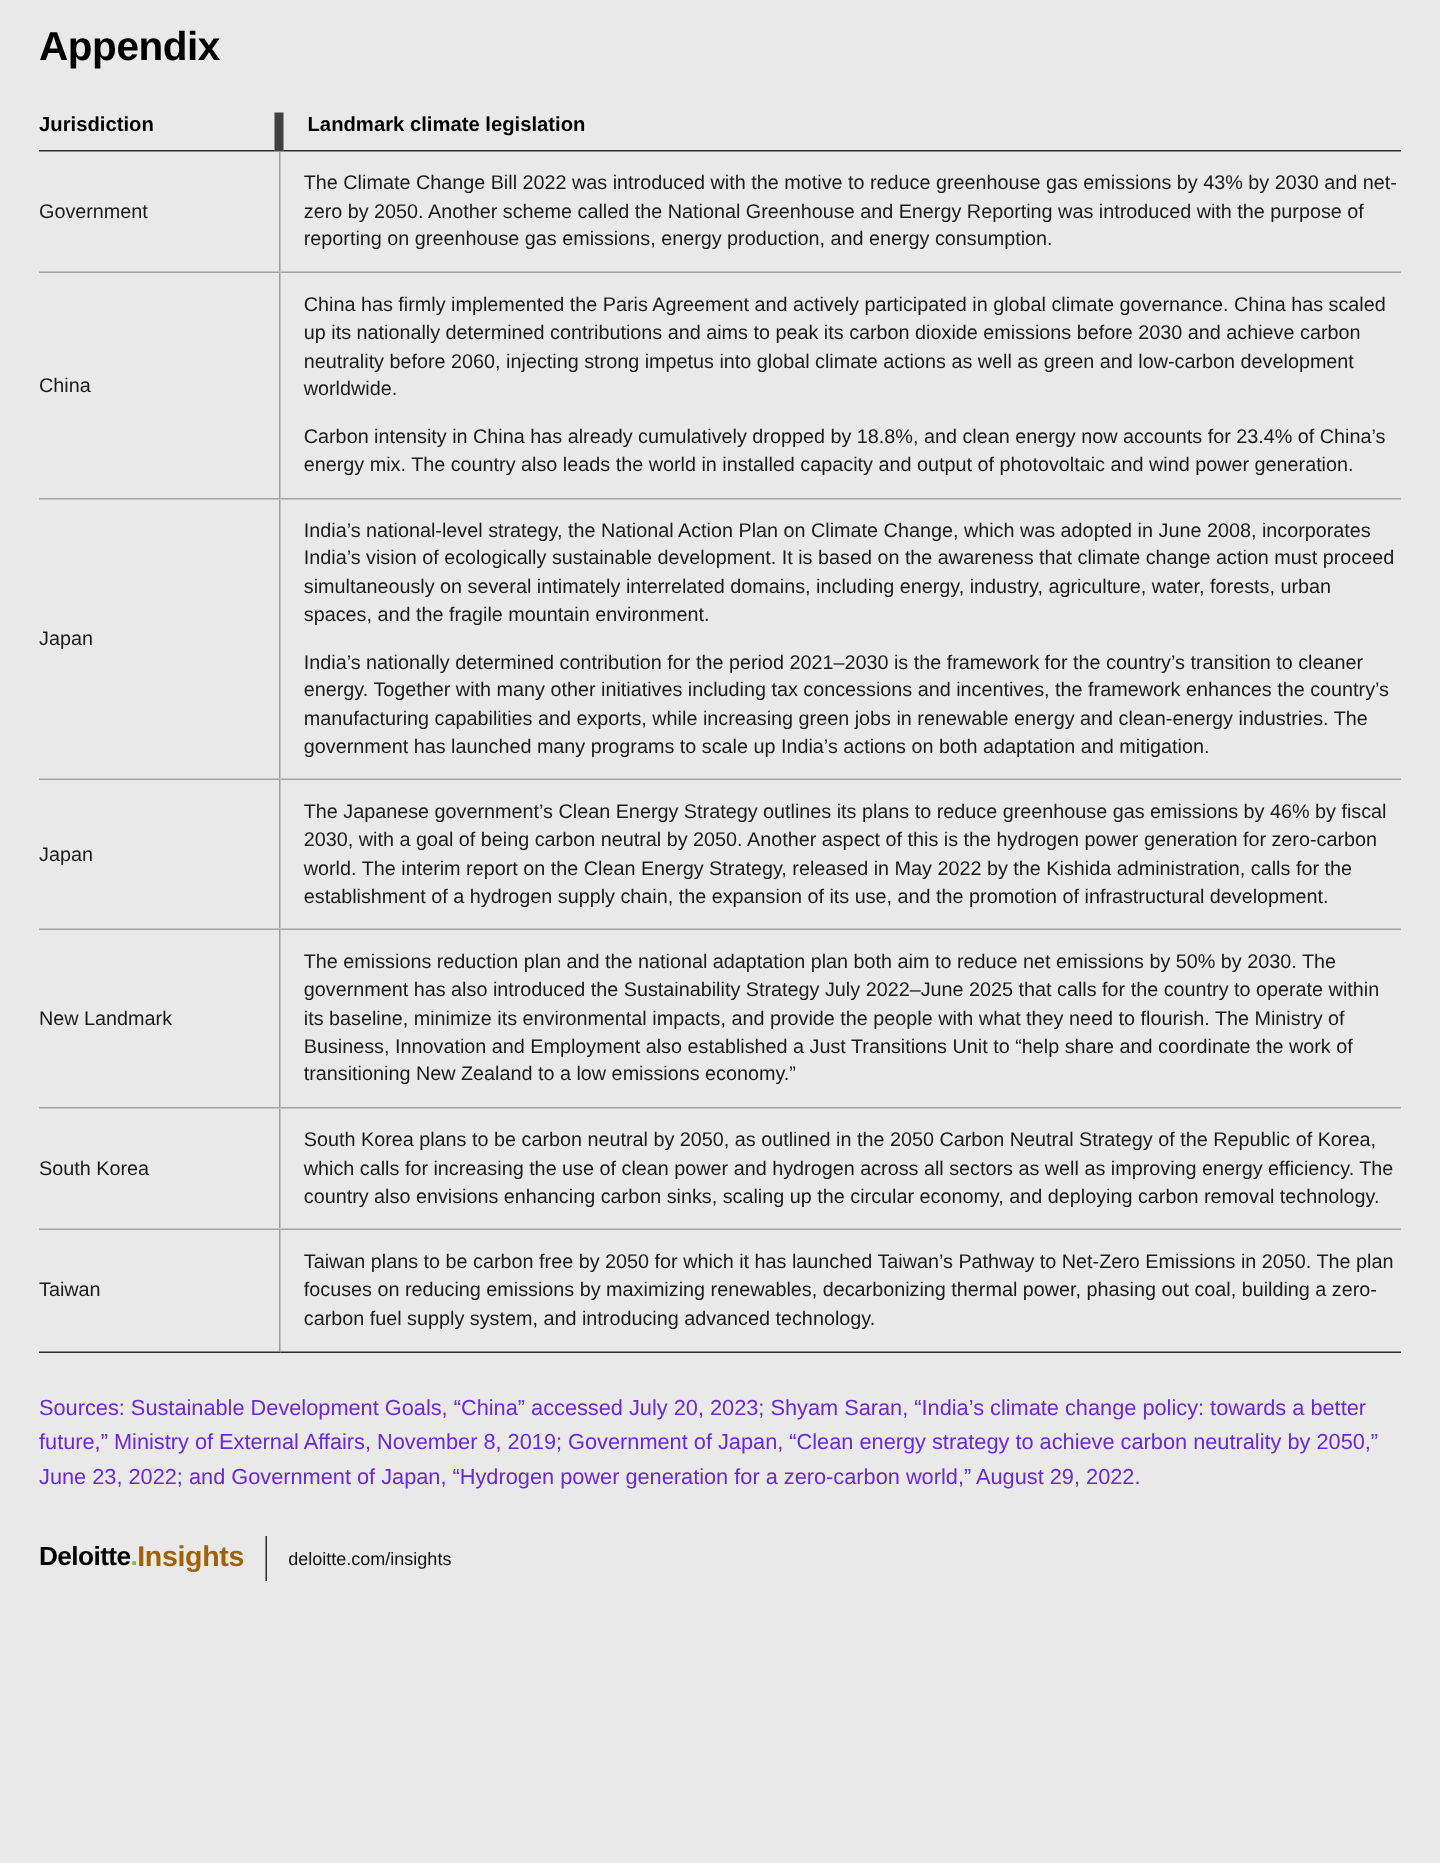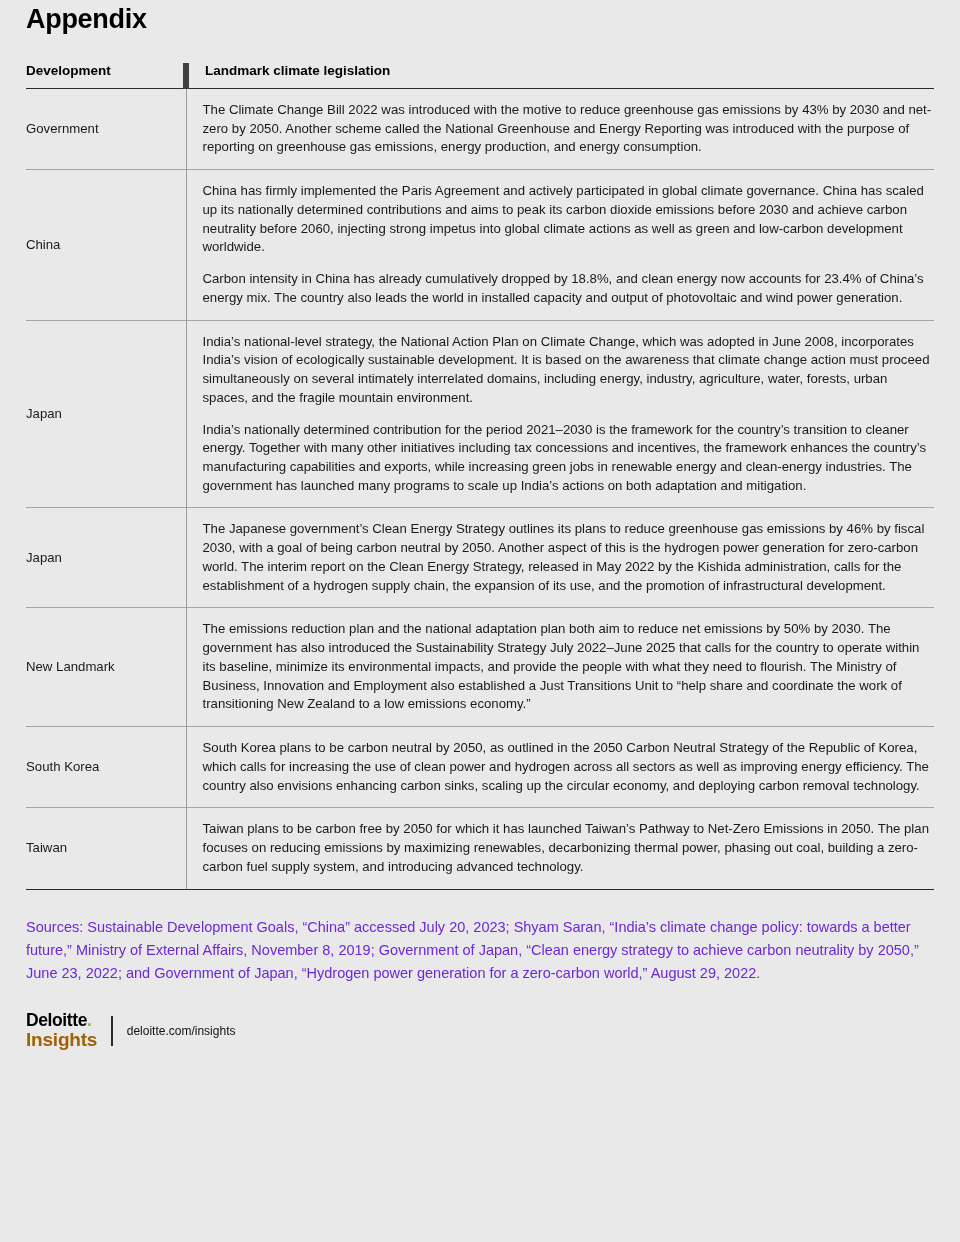--- a/index.html
+++ b/index.html
@@ -11,21 +11,21 @@
     min-height: 1242px;
     background: #e9e9e9;
     font-family: "Liberation Sans", sans-serif;
     color: #1a1a1a;
     -webkit-font-smoothing: antialiased;
   }
   .page {
     width: 960px;
     min-height: 1242px;
     box-sizing: border-box;
-    padding: 4px 26px 0 26px;
+    padding: 16px 26px 0 26px;
     position: relative;
   }
   .page-title {
     font-size: 27px;
     font-weight: bold;
     letter-spacing: -0.3px;
     margin: 0 0 28px 0;
     color: #000;
   }
   table.appendix {
@@ -86,21 +86,21 @@
   }
   .footer {
     margin-top: 26px;
     padding-bottom: 22px;
     display: flex;
     align-items: center;
     gap: 14px;
   }
   .logo {
     display: flex;
-    flex-direction: column;
+    flex-direction: row;
     line-height: 1.02;
   }
   .logo .l1 {
     font-size: 17.5px;
     font-weight: bold;
     letter-spacing: -0.4px;
     color: #000;
   }
   .logo .l1 .dot {
     color: #86bc25;
@@ -128,21 +128,21 @@
 
   <h1 class="page-title">Appendix</h1>
 
   <table class="appendix">
     <colgroup>
         <col class="c1">
         <col class="c2">
       </colgroup>
     <thead>
       <tr>
-        <th class="col-jur">Development</th>
+        <th class="col-jur">Jurisdiction</th>
         <th class="col-leg">Landmark climate legislation</th>
       </tr>
     </thead>
     <tbody>
       <tr>
         <td class="jur">Government</td>
         <td class="leg">
           <p>The Climate Change Bill 2022 was introduced with the motive to reduce greenhouse gas emissions by 43% by 2030 and net-zero by 2050. Another scheme called the National Greenhouse and Energy Reporting was introduced with the purpose of reporting on greenhouse gas emissions, energy production, and energy consumption.</p>
         </td>
       </tr>

